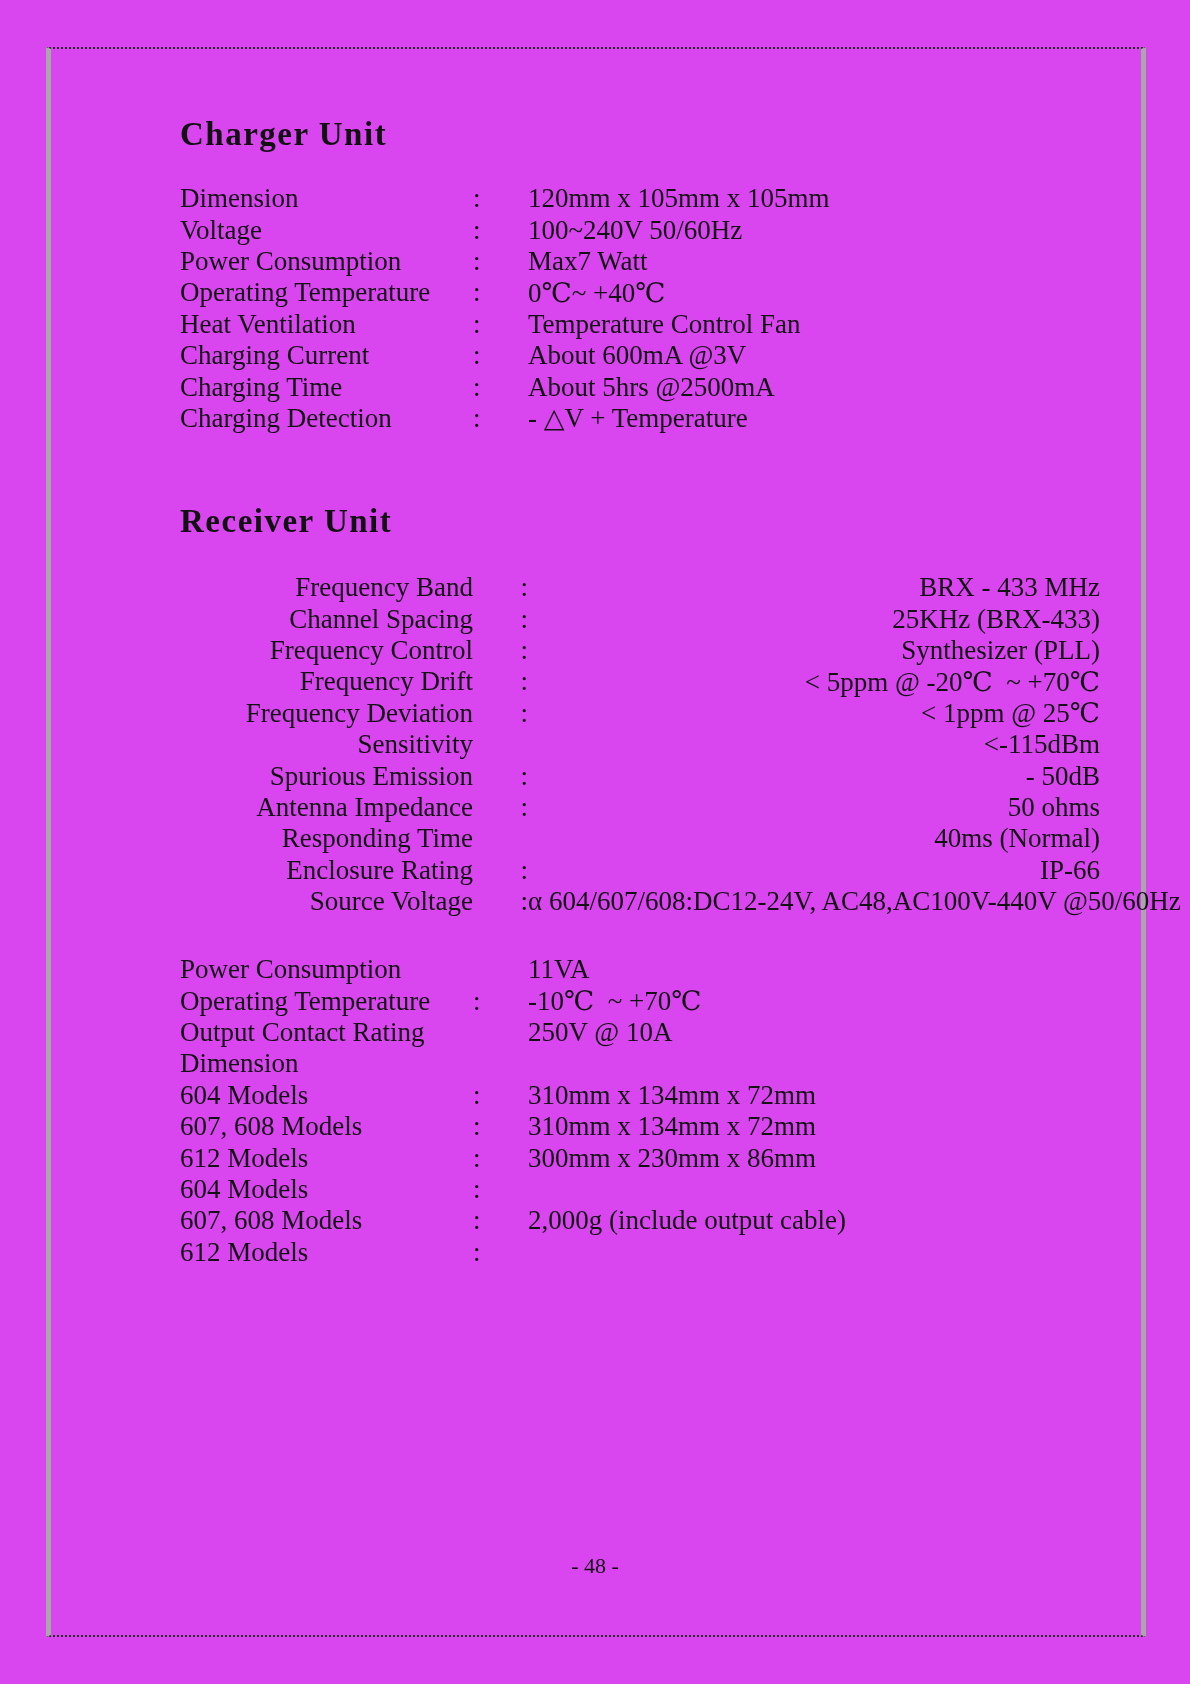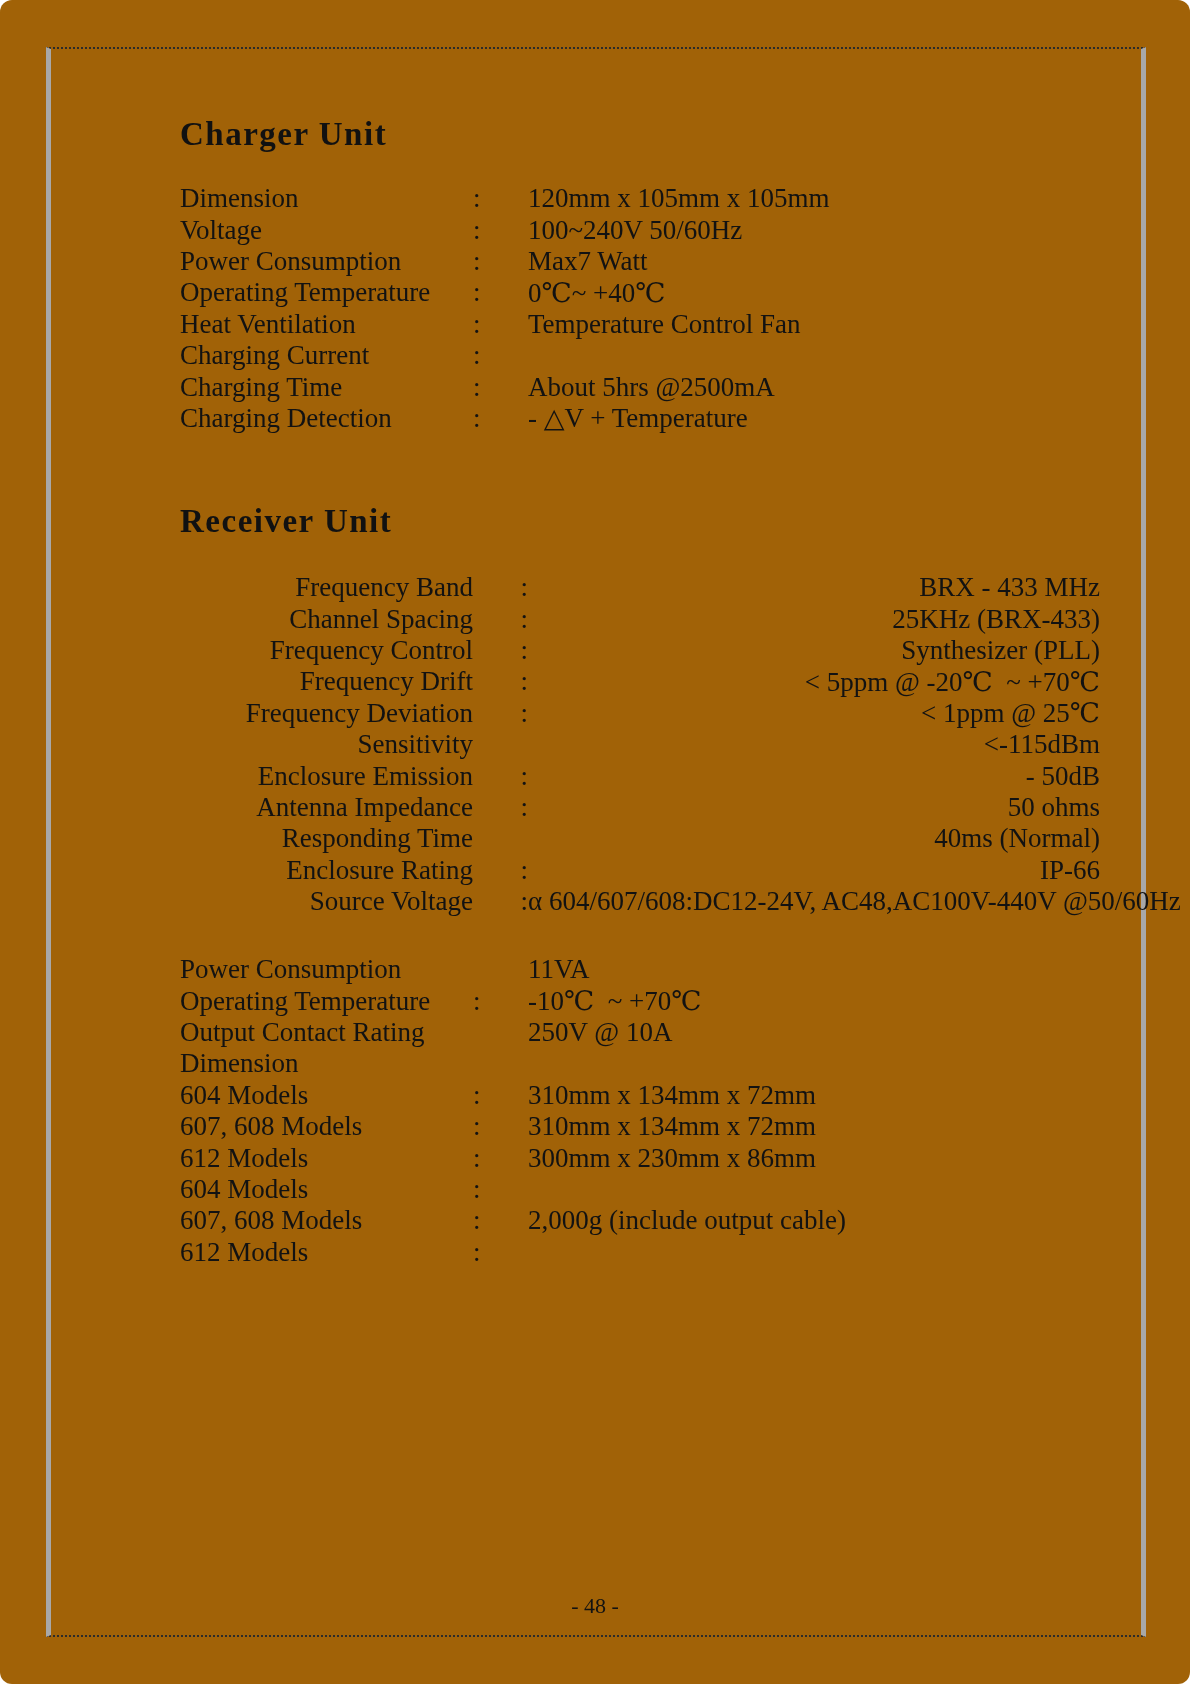--- a/index.html
+++ b/index.html
@@ -5,23 +5,22 @@
   * { margin: 0; padding: 0; box-sizing: border-box; }
   html, body { background: #ffffff; }
   body {
     font-family: "Liberation Serif", "DejaVu Serif", serif;
     color: #121212;
   }
   .page {
     position: relative;
     width: 1190px;
     height: 1684px;
-    background: #a16207;
+    background: #d946ef;
     overflow: hidden;
-    border-radius: 12px;
   }
   .frame {
     position: absolute;
     left: 46px;
     top: 47px;
     width: 1100px;
     height: 1590px;
     border-top: 2px dotted #2b2b2b;
     border-bottom: 2px dotted #2b2b2b;
     border-left: 5px solid #a8a8a8;
@@ -68,21 +67,20 @@
     flex: 1 1 auto;
   }
   .pagenum {
     position: absolute;
     left: 0;
     top: 1553px;
     width: 1190px;
     text-align: center;
     font-size: 22px;
     color: #121212;
-    margin-top: 40px;
   }
 </style>
 </head>
 <body>
 
 <div class="page">
   <div class="frame"></div>
 
   <div class="section-title title-charger">Charger Unit</div>
 
@@ -108,20 +106,21 @@
         <span class="val">0℃~ +40℃</span>
     </div>
     <div class="row">
       <span class="lbl">Heat Ventilation</span>
         <span class="col">:</span>
         <span class="val">Temperature Control Fan</span>
     </div>
     <div class="row">
       <span class="lbl">Charging Current</span>
         <span class="col">:</span>
+        <span class="val">About 600mA @3V</span>
     </div>
     <div class="row">
       <span class="lbl">Charging Time</span>
         <span class="col">:</span>
         <span class="val">About 5hrs @2500mA</span>
     </div>
     <div class="row">
       <span class="lbl">Charging Detection</span>
         <span class="col">:</span>
         <span class="val">- △V + Temperature</span>
@@ -155,21 +154,21 @@
       <span class="lbl">Frequency Deviation</span>
         <span class="col">:</span>
         <span class="val">&lt; 1ppm @ 25℃</span>
     </div>
     <div class="row">
       <span class="lbl">Sensitivity</span>
         <span class="col"></span>
         <span class="val">&lt;-115dBm</span>
     </div>
     <div class="row">
-      <span class="lbl">Enclosure Emission</span>
+      <span class="lbl">Spurious Emission</span>
         <span class="col">:</span>
         <span class="val">- 50dB</span>
     </div>
     <div class="row">
       <span class="lbl">Antenna Impedance</span>
         <span class="col">:</span>
         <span class="val">50 ohms</span>
     </div>
     <div class="row">
       <span class="lbl">Responding Time</span>

